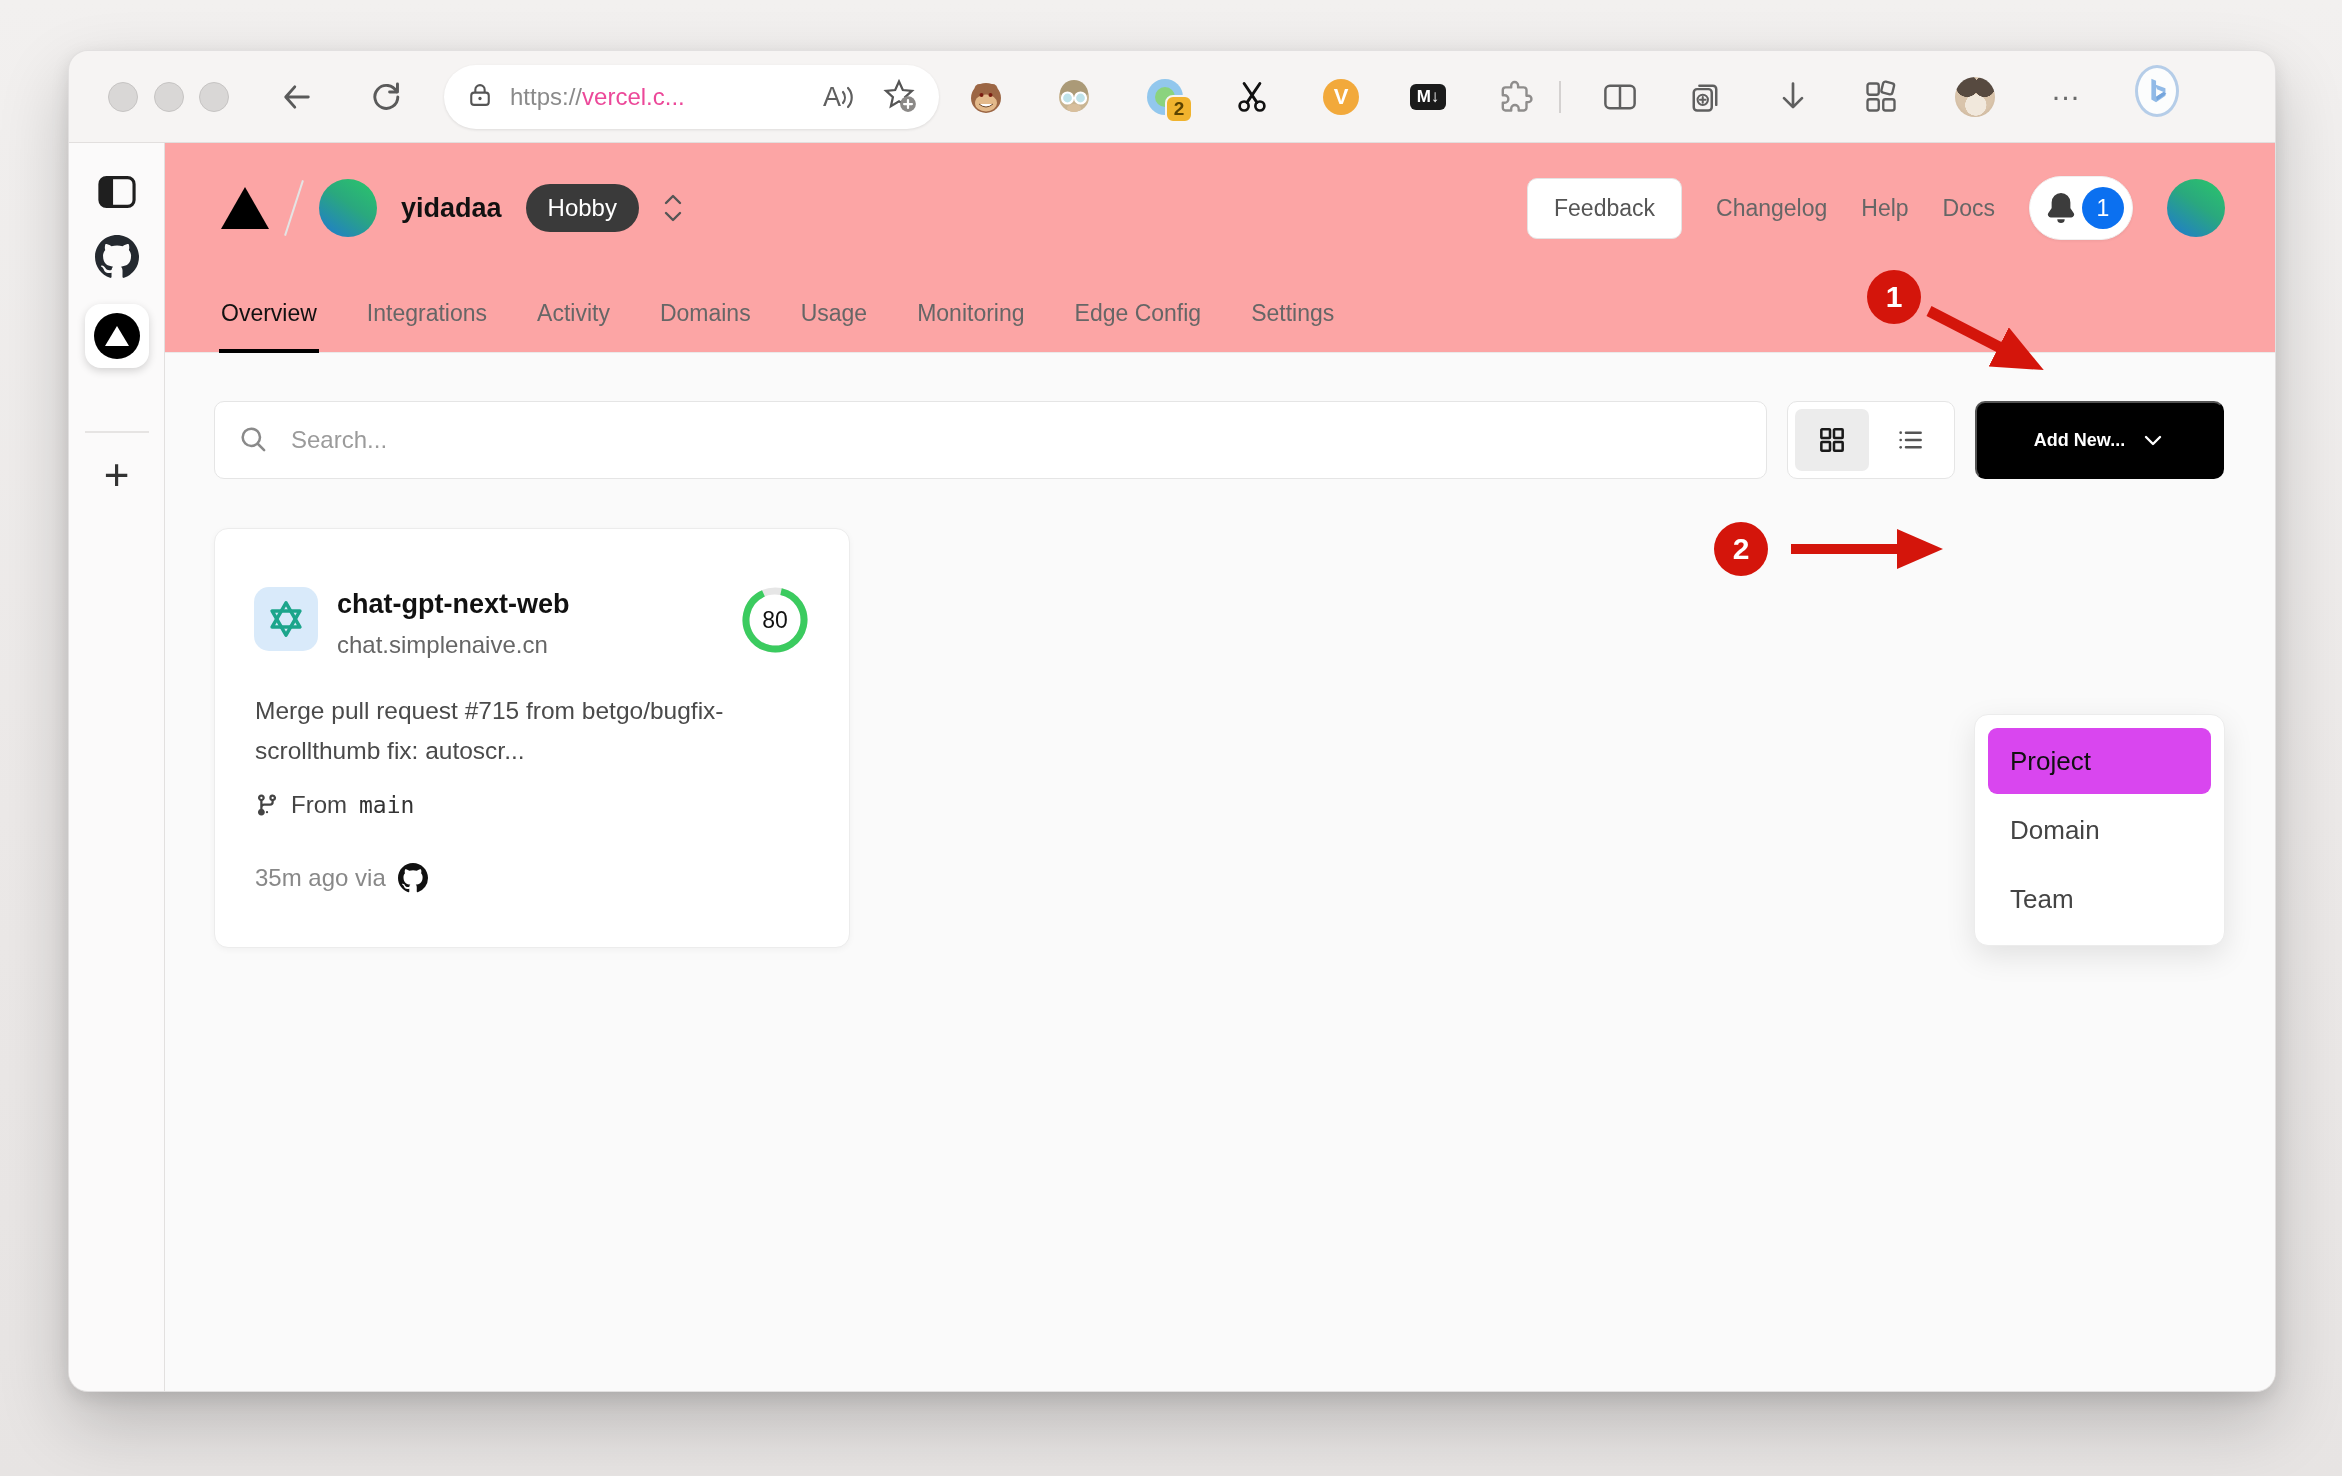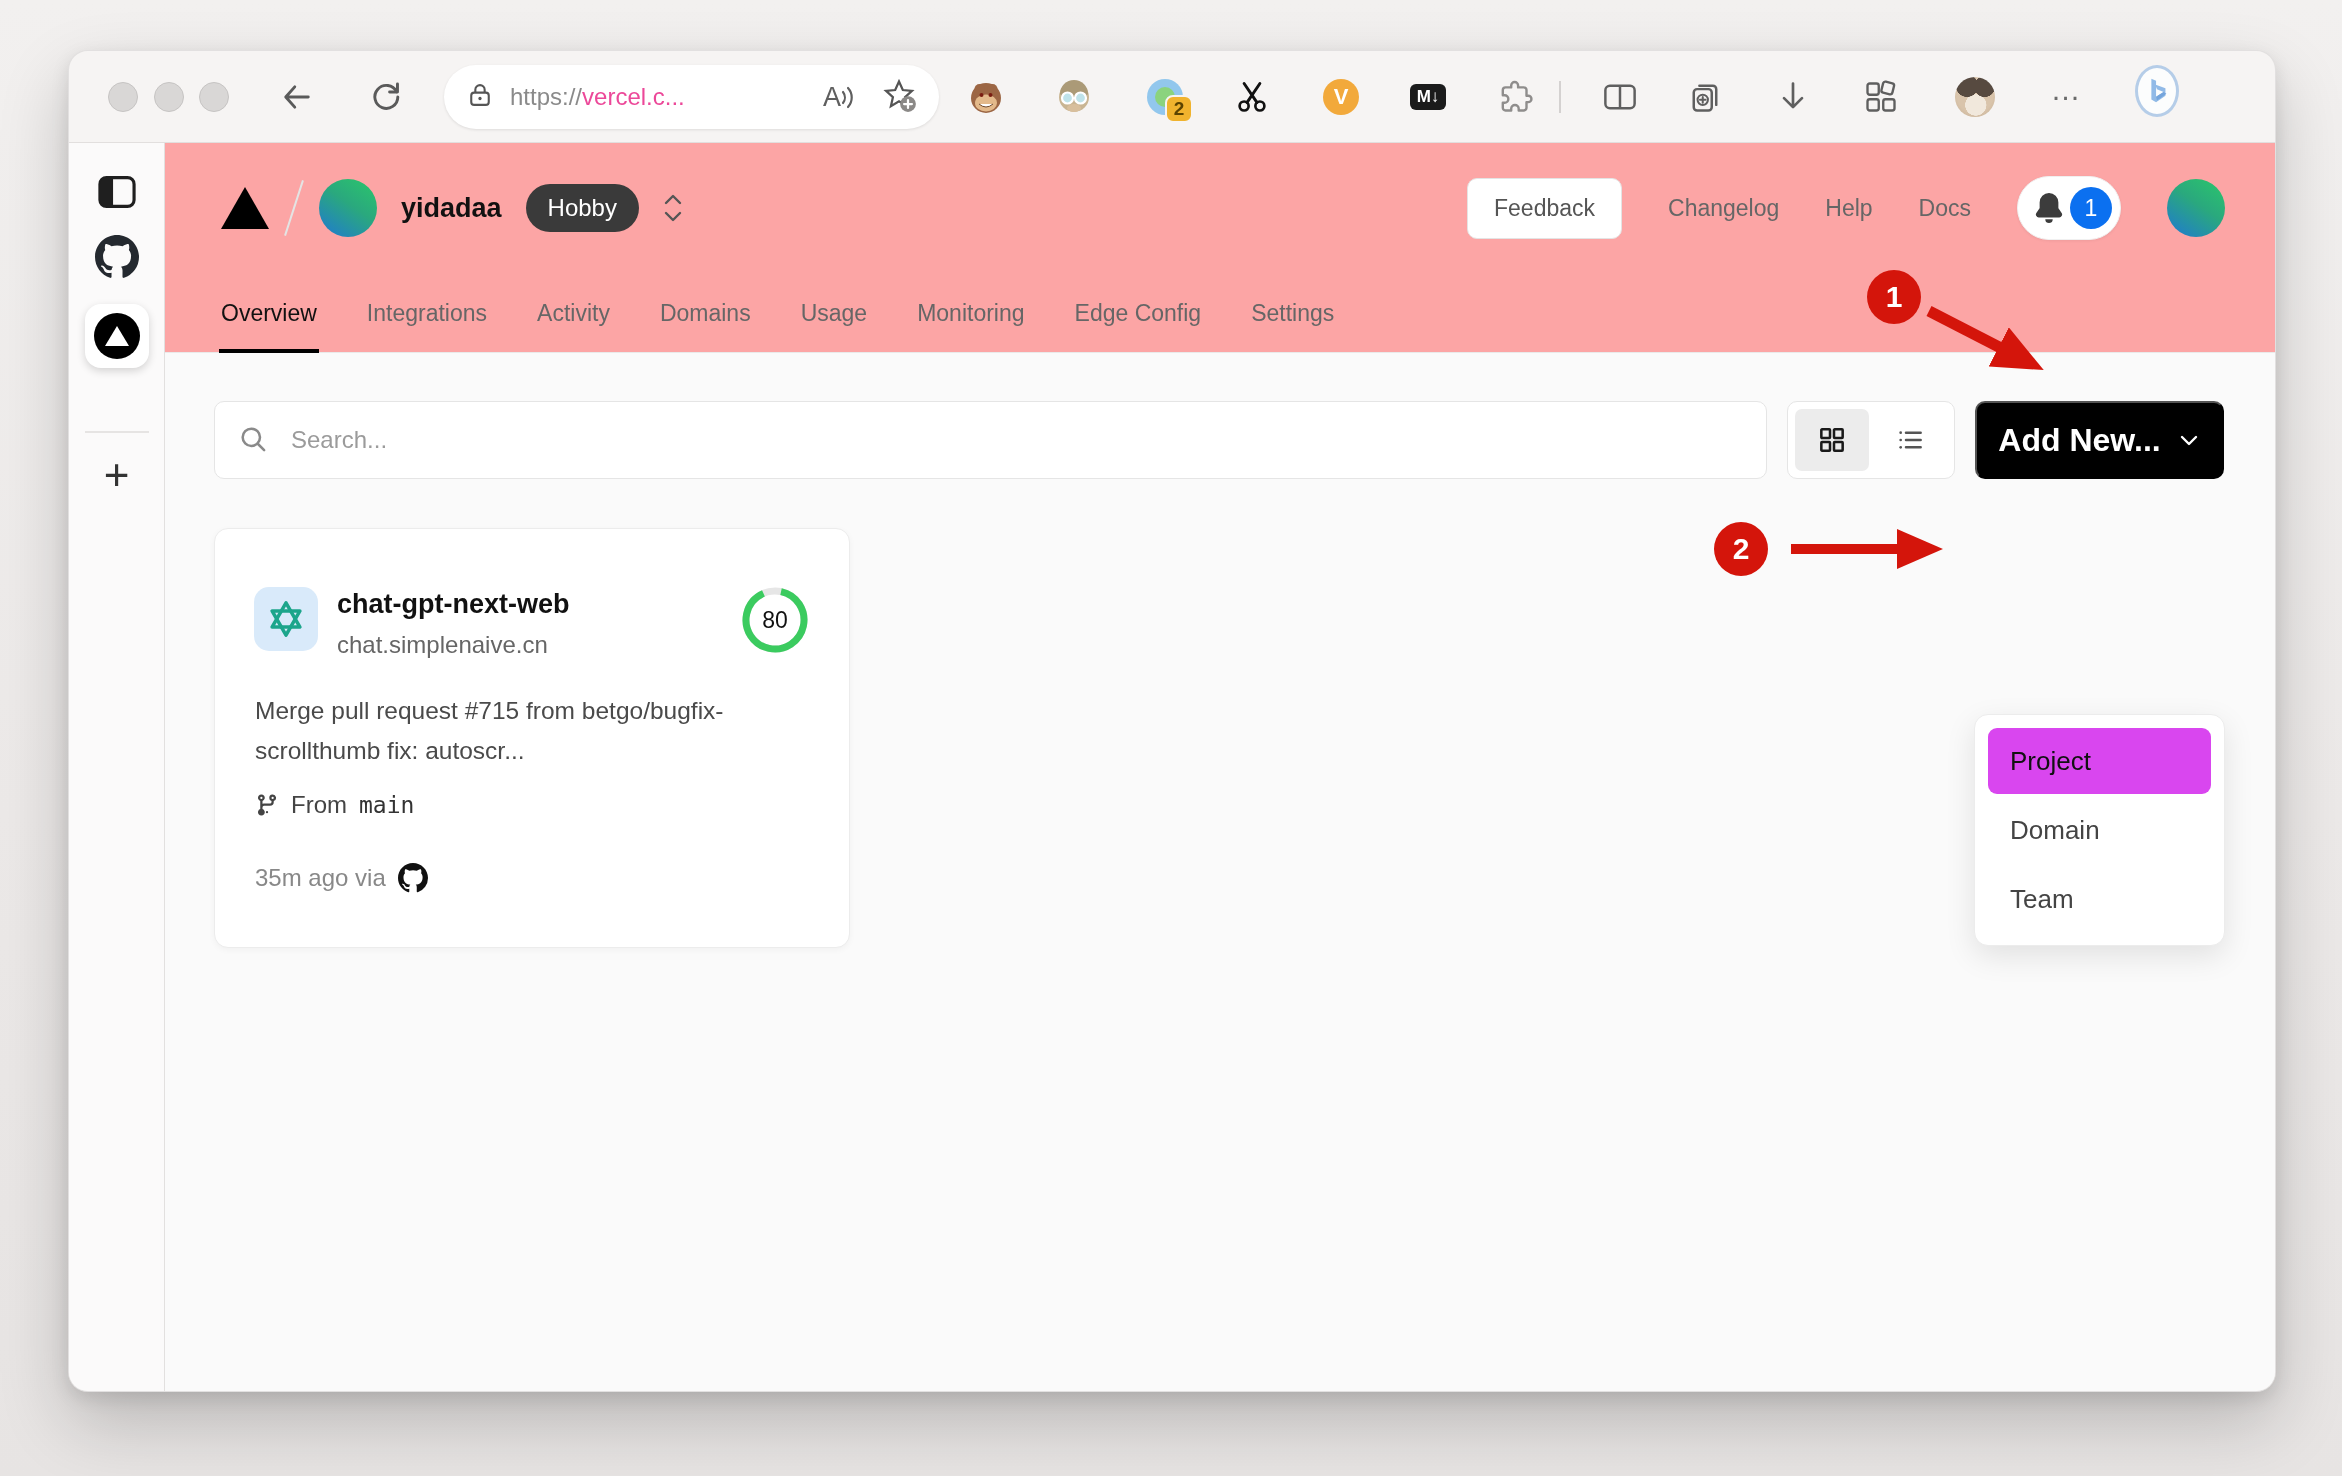--- a/index.html
+++ b/index.html
@@ -68,21 +68,21 @@
   .site-header { position:absolute; left:0; top:0; right:0; height:210px; background:#fca5a5; border-bottom:1px solid #eaeaea; }
   .team-row { position:absolute; left:56px; top:0; height:130px; display:flex; align-items:center; gap:24px; }
   .v-triangle { width:0; height:0; border-left:24px solid transparent; border-right:24px solid transparent; border-bottom:42px solid #000; }
   .slash { width:2px; height:58px; background:#e4e4e4; transform:rotate(18deg); }
   .grad-avatar { width:58px; height:58px; border-radius:50%;
                  background:linear-gradient(215deg,#2bc76a 0%,#2aa87e 45%,#1f78d4 100%); }
   .grad-avatar.small { width:58px; height:58px; }
   .team-name { font-size:27px; font-weight:600; color:#111; }
   .plan-badge { background:#3a3a3a; color:#fff; font-size:24px; padding:10px 22px; border-radius:26px; }
   .scope-chevrons { display:flex; flex-direction:column; gap:4px; }
-  .hdr-right { position:absolute; right:50px; top:0; height:130px; display:flex; align-items:center; gap:46px; }
+  .hdr-right { position:absolute; right:50px; top:0; height:130px; display:flex; align-items:center; gap:34px; }
   .feedback-btn { border:1px solid #e4e4e4; background:#fff; border-radius:10px; padding:16px 26px;
                   font-size:23px; color:#555; }
   .hdr-link { font-size:23px; color:#666; }
   .bell-pill { background:#fff; border:1px solid #f0f0f0; box-shadow:0 1px 3px rgba(0,0,0,.06);
                border-radius:32px; height:64px; padding:0 8px 0 16px; display:flex; align-items:center; gap:6px; }
   .notif-badge { width:42px; height:42px; border-radius:50%; background:#0b70f0; color:#fff;
                  font-size:23px; display:flex; align-items:center; justify-content:center; }
   .tabs-row { position:absolute; left:54px; top:130px; height:80px; display:flex; gap:46px; }
   .tab { font-size:23px; color:#666; display:flex; align-items:center; height:80px; padding:0 2px; }
   .tab.active { color:#111; box-shadow:inset 0 -4px 0 #000; }
@@ -92,21 +92,21 @@
   .search-input { width:100%; height:100%; border:1px solid #e5e5e5; border-radius:10px; background:#fff;
                   font-size:24px; color:#111; padding:0 0 0 76px; outline:none; font-family:"Liberation Sans",sans-serif; }
   .search-input::placeholder { color:#9b9b9b; }
   .search-mag { position:absolute; left:24px; top:23px; }
   .view-toggle { position:absolute; left:1622px; top:48px; width:168px; height:78px; background:#fff;
                  border:1px solid #e5e5e5; border-radius:10px; display:flex; align-items:center; padding:7px; gap:4px; }
   .vt-seg { flex:1; height:100%; display:flex; align-items:center; justify-content:center; border-radius:7px; }
   .vt-seg.selected { background:#ececec; }
   .addnew-btn { position:absolute; left:1810px; top:48px; width:249px; height:78px; background:#000; color:#fff;
                 border-radius:10px; display:flex; align-items:center; justify-content:center; gap:16px;
-                font-size:32px; font-weight:600; }
+                font-size:18px; font-weight:600; }
   .menu { position:absolute; left:1809px; top:361px; width:251px; background:#fff; border:1px solid #ececec;
           border-radius:14px; box-shadow:0 10px 30px rgba(0,0,0,.10); padding:13px; z-index:5; }
   .menu-item { height:66px; display:flex; align-items:center; padding:0 22px; font-size:26px; color:#444;
                border-radius:9px; margin-bottom:3px; }
   .menu-item:last-child { margin-bottom:0; }
   .menu-item.highlighted { background:#d946ef; color:#111; }
   
   .card { position:absolute; left:49px; top:175px; width:636px; height:420px; background:#fff;
           border:1px solid #ececec; border-radius:14px; box-shadow:0 2px 6px rgba(0,0,0,.04); }
   .proj-icon { position:absolute; left:39px; top:58px; width:64px; height:64px; background:#d9eafa;

